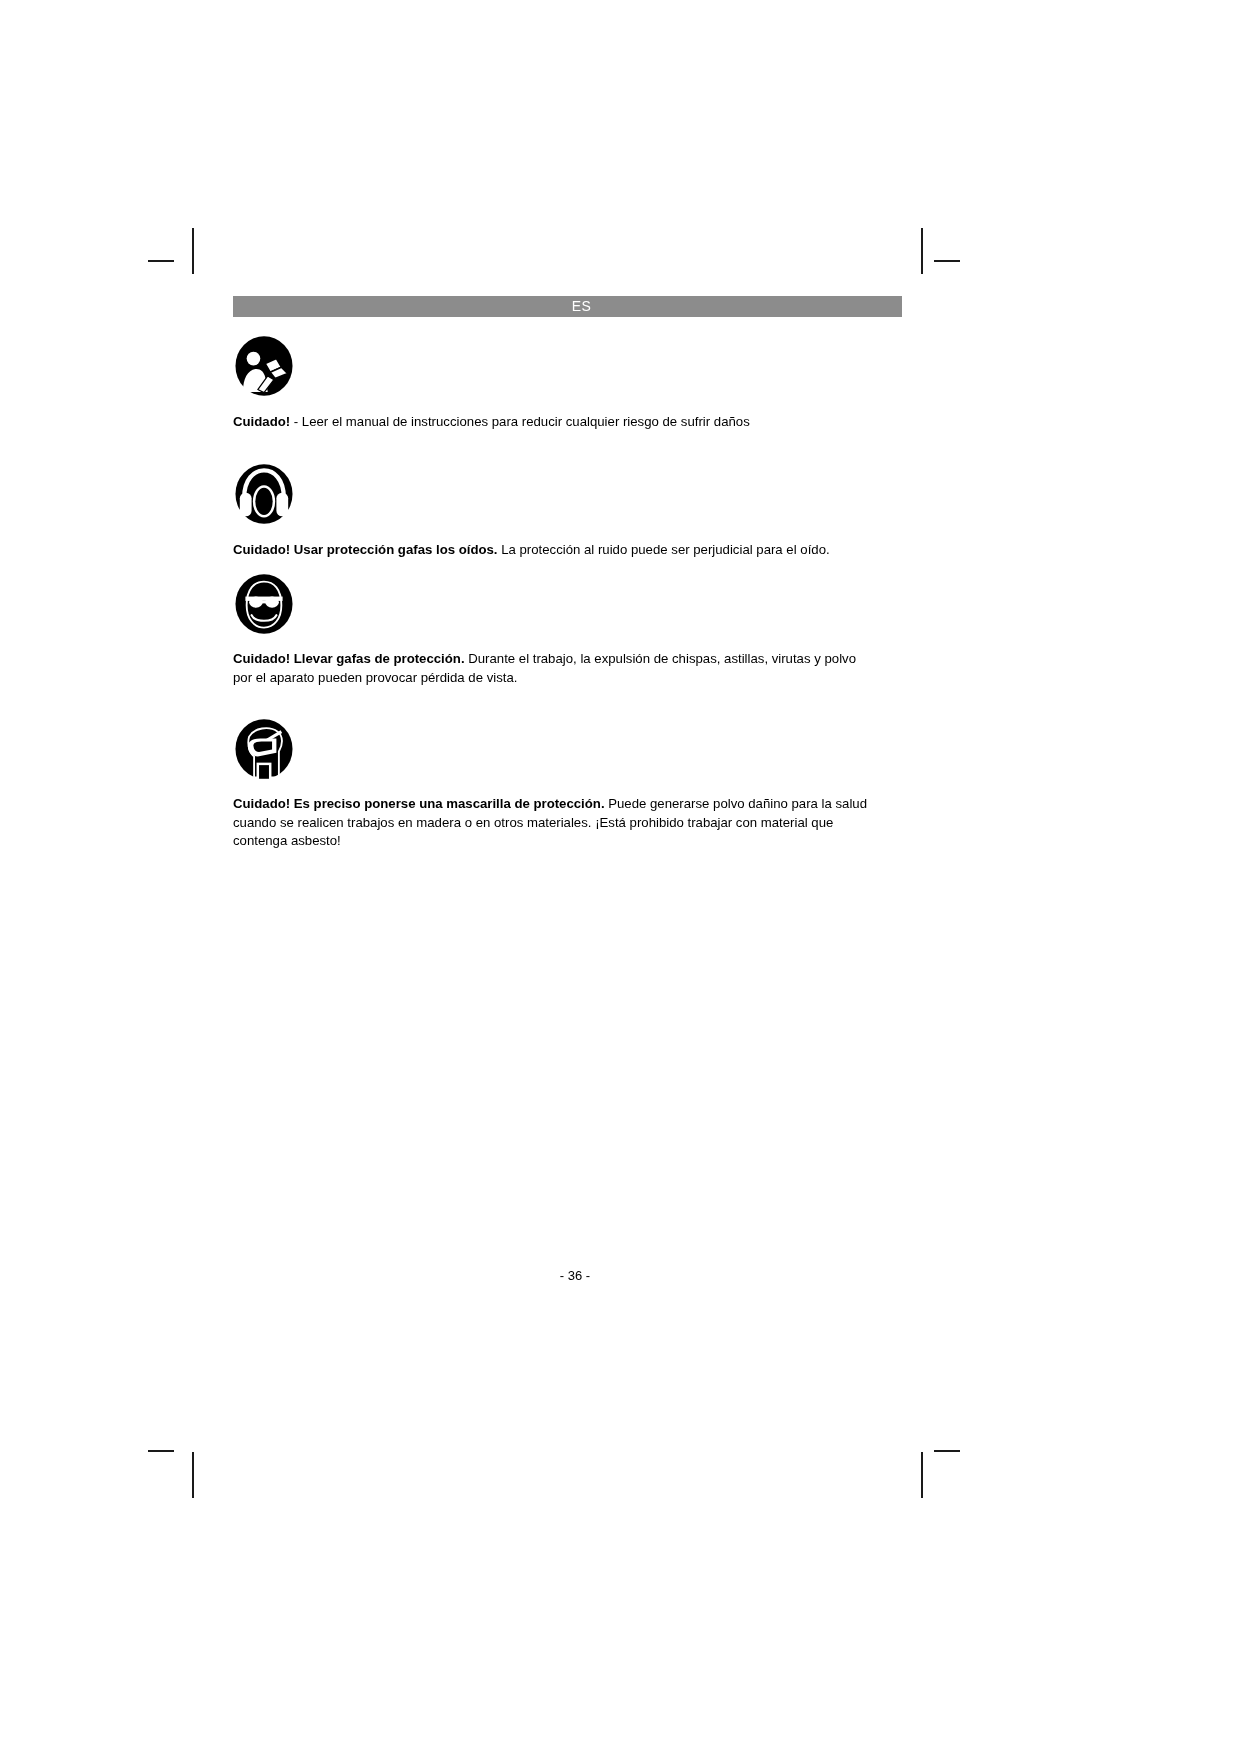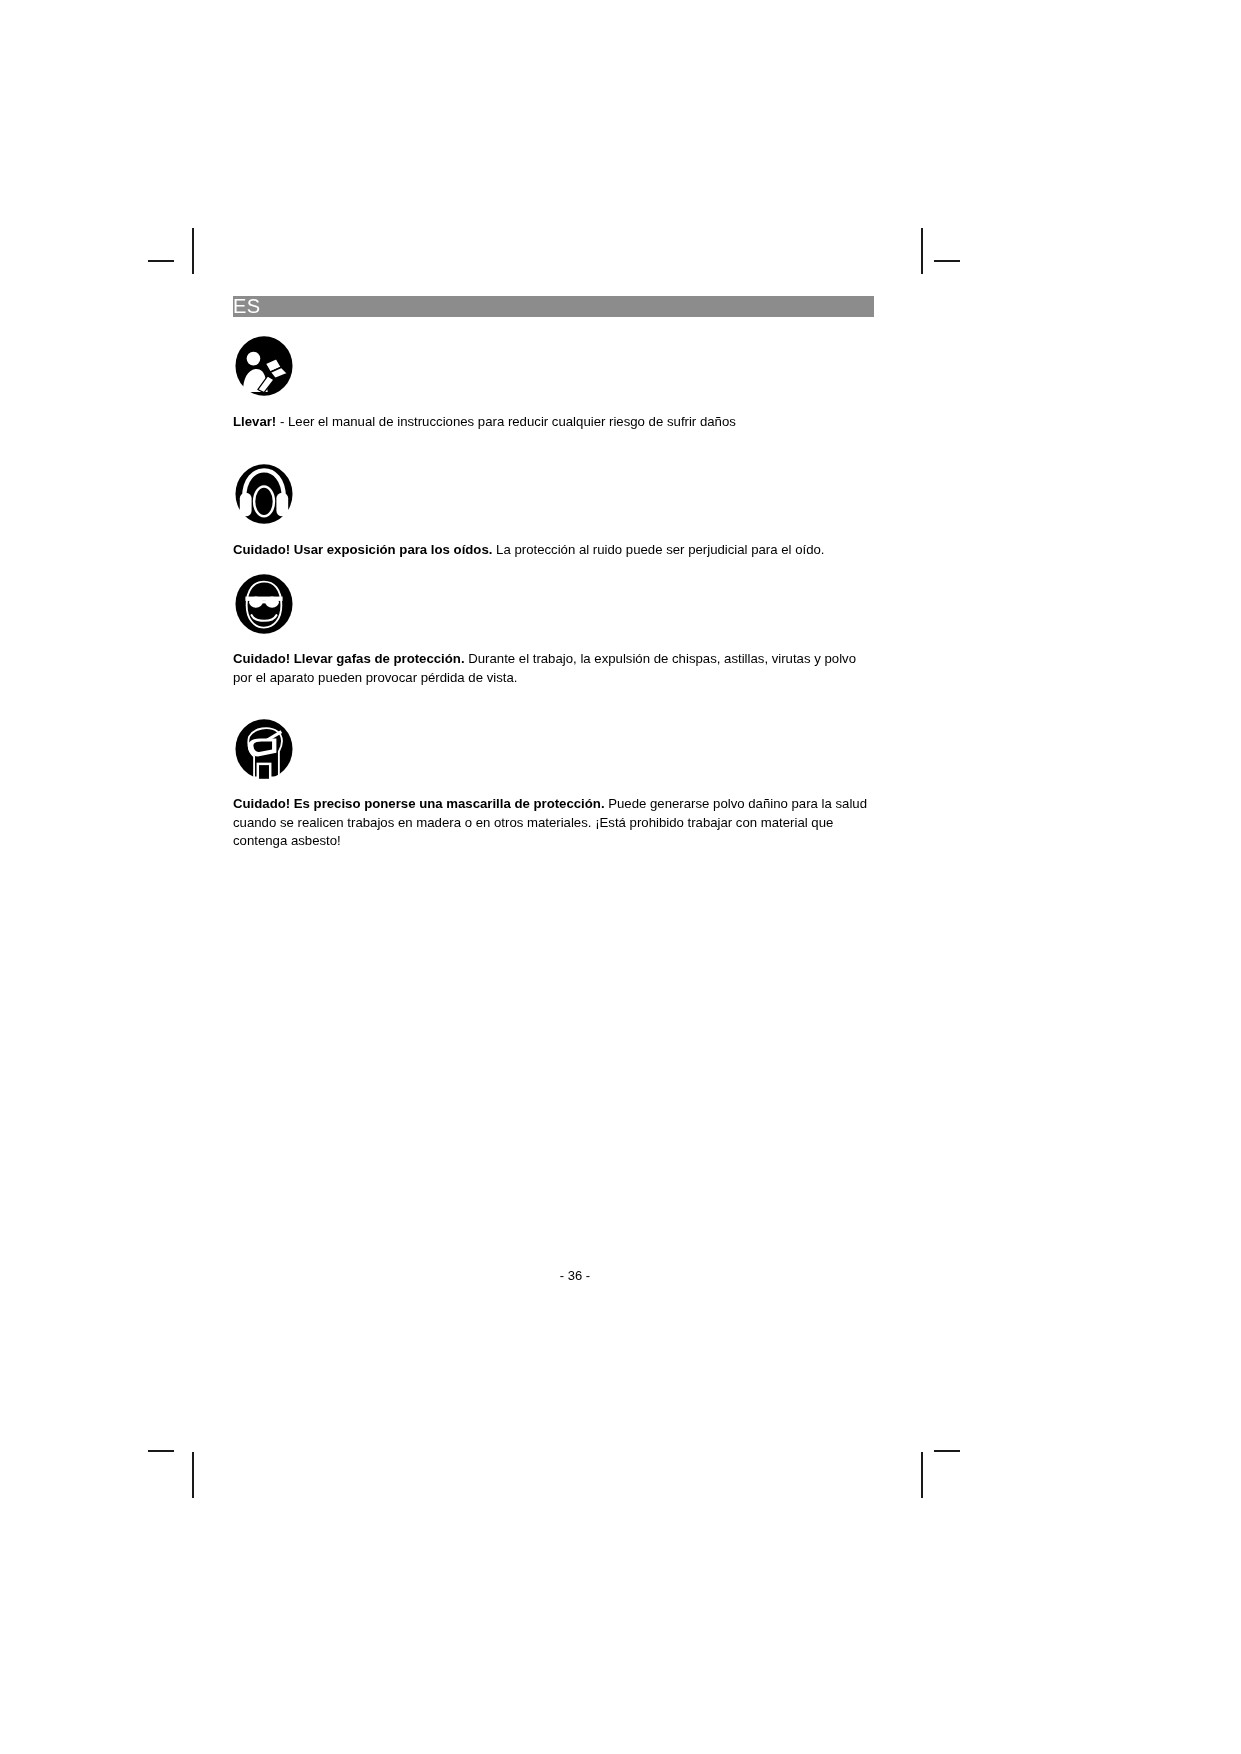--- a/index.html
+++ b/index.html
@@ -37,24 +37,25 @@
 
   
   .lang-bar {
     position: absolute;
     left: 233px;
     top: 296px;
     width: 641px;
     height: 21px;
     background: #8c8c8c;
     color: #ffffff;
-    font-size: 20px;
+    font-size: 14px;
     line-height: 21px;
-    text-align: left;
+    text-align: center;
     letter-spacing: 0.4px;
+    padding-left: 28px;
   }
 
   
   .content {
     position: absolute;
     left: 233px;
     top: 330px;
     width: 641px;
   }
 
@@ -132,37 +133,37 @@
 
       <circle cx="33" cy="38" r="11" fill="#ffffff"></circle>
 
       <path d="M16 92 C16 70 24 57 36 55 C44 54 50 60 52 68 L56 92 Z" fill="#ffffff"></path>
 
       <path d="M52 46 L70 38 L78 52 L60 60 Z" fill="#ffffff" stroke="#000000" stroke-width="2.5" stroke-linejoin="round"></path>
       <path d="M60 60 L78 52 L88 62 L68 70 Z" fill="#ffffff" stroke="#000000" stroke-width="2.5" stroke-linejoin="round"></path>
 
       <path d="M40 88 L56 66 L66 72 L50 93 Z" fill="#ffffff" stroke="#000000" stroke-width="2" stroke-linejoin="round"></path>
     </svg>
-    <p class="safety-text"><span class="lead">Llevar!</span><span> - Leer el manual de instrucciones para reducir cualquier riesgo de sufrir daños</span></p>
+    <p class="safety-text"><span class="lead">Cuidado!</span><span> - Leer el manual de instrucciones para reducir cualquier riesgo de sufrir daños</span></p>
   </div>
 
   <div class="safety-block blk2">
     <svg class="pictogram" viewBox="0 0 100 100">
       <ellipse cx="50" cy="50" rx="46" ry="48" fill="#000000"></ellipse>
 
       <path d="M18 56 C18 26 34 12 50 12 C66 12 82 26 82 56" fill="none" stroke="#ffffff" stroke-width="7" stroke-linecap="round"></path>
 
       <rect x="11" y="48" width="19" height="38" rx="9" fill="#ffffff"></rect>
 
       <rect x="70" y="48" width="19" height="38" rx="9" fill="#ffffff"></rect>
 
       <ellipse cx="50" cy="62" rx="18" ry="26" fill="#ffffff"></ellipse>
       <ellipse cx="50" cy="62" rx="14" ry="22" fill="#000000"></ellipse>
     </svg>
-    <p class="safety-text"><span class="lead">Cuidado! Usar exposición para los oídos.</span><span> La protección al ruido puede ser perjudicial para el oído.</span></p>
+    <p class="safety-text"><span class="lead">Cuidado! Usar protección gafas los oídos.</span><span> La protección al ruido puede ser perjudicial para el oído.</span></p>
   </div>
 
   <div class="safety-block blk4">
     <svg class="pictogram" viewBox="0 0 100 100">
       <ellipse cx="50" cy="50" rx="46" ry="48" fill="#000000"></ellipse>
 
       <path d="M22 52 C22 26 34 14 50 14 C66 14 78 26 78 52 C78 74 66 88 50 88 C34 88 22 74 22 52 Z" fill="none" stroke="#ffffff" stroke-width="3"></path>
 
       <rect x="20" y="38" width="60" height="7" fill="#ffffff"></rect>
 

